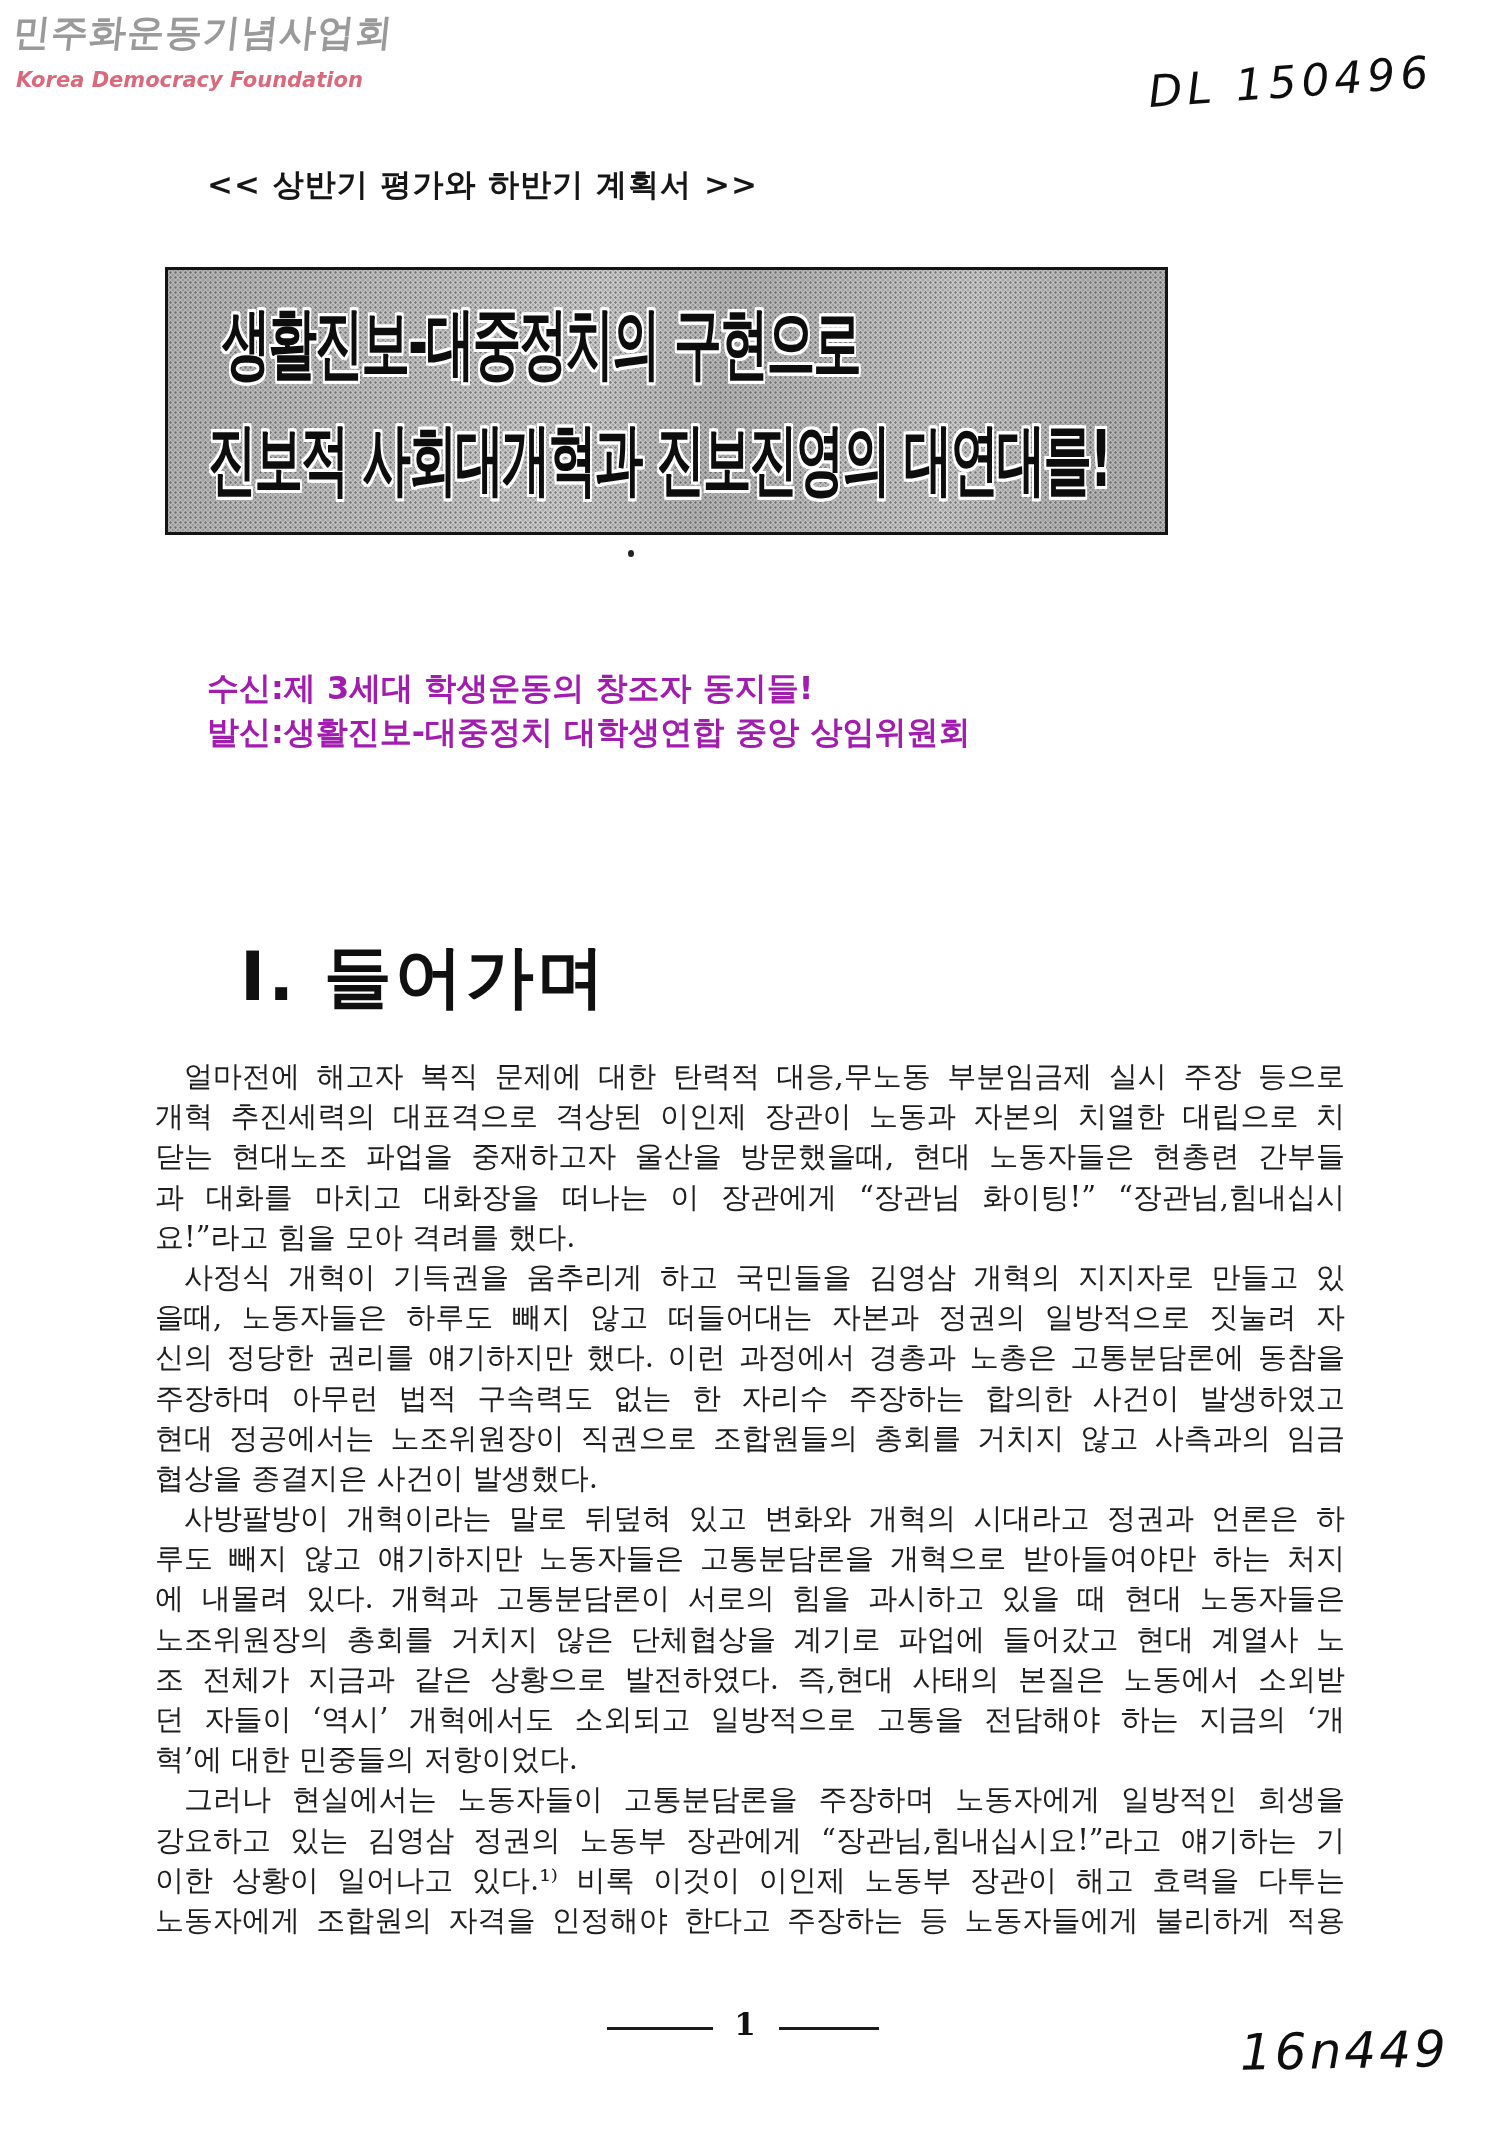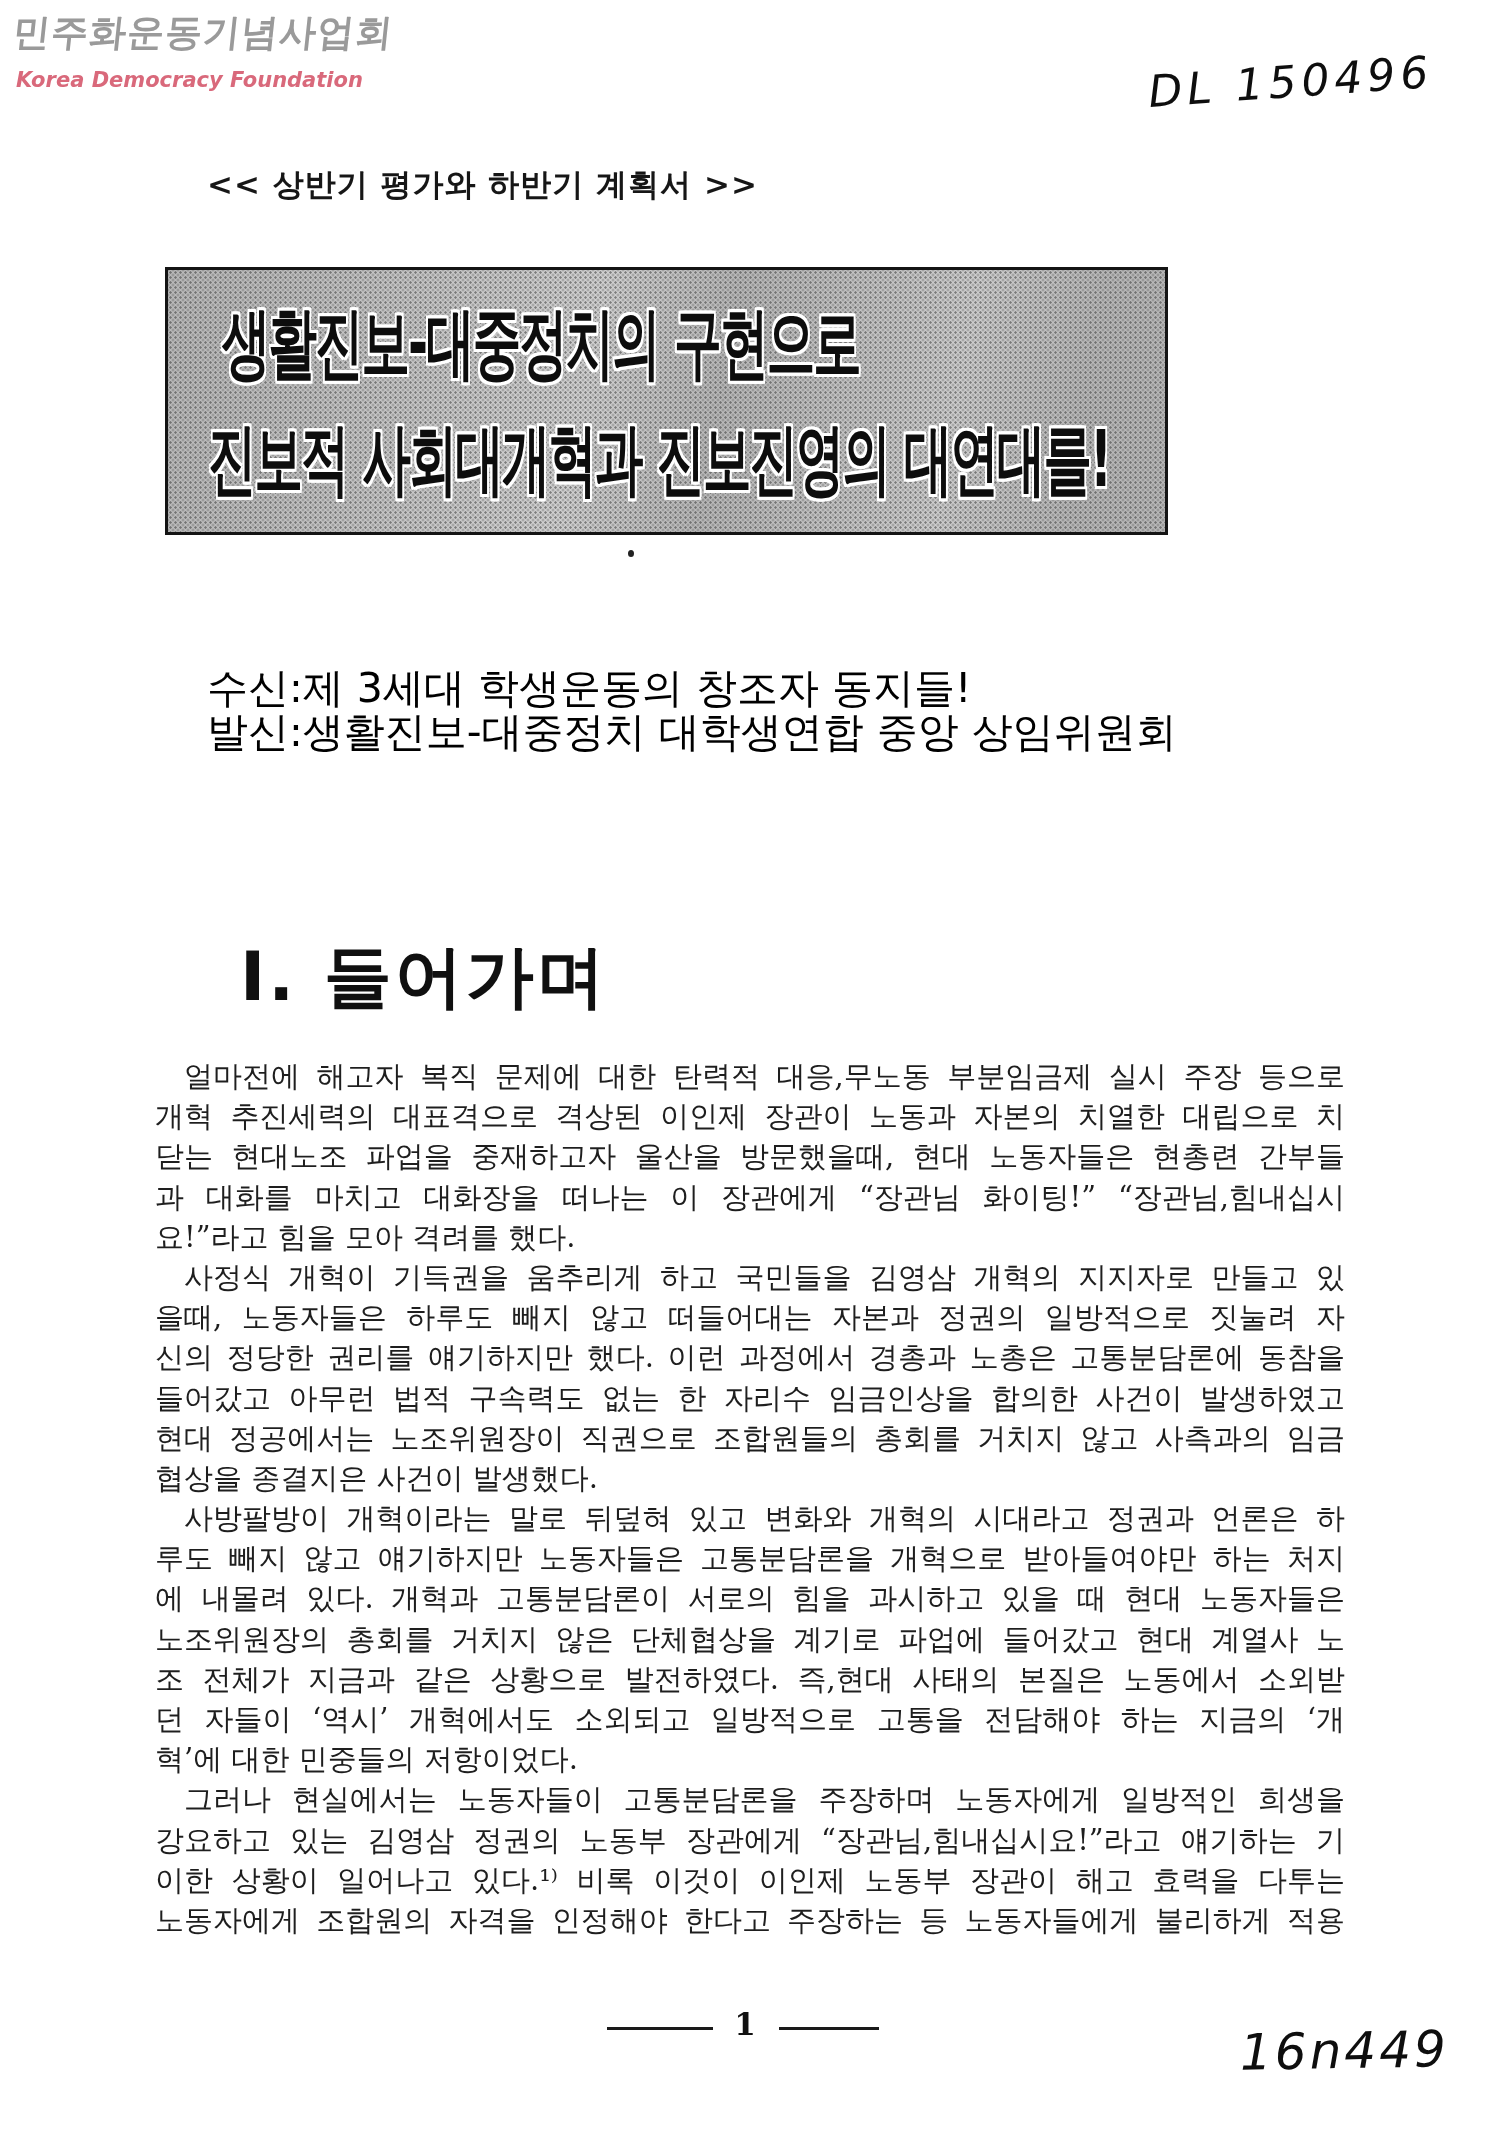--- a/index.html
+++ b/index.html
@@ -58,21 +58,21 @@
   .banner-line1 { left:54px; top:22px; }
   .banner-line2 { left:40px; top:138px; }
 
   .artifact-dot { position:absolute; left:628px; top:550px; width:6px; height:7px;
                   background:#222; border-radius:50%; }
 
   
   .address {
     position:absolute; left:207px; top:666px;
     font-family:"DejaVu Sans","Liberation Sans",sans-serif;
-    font-size:41px; font-weight:normal; color:#000000; line-height:44px; white-space:nowrap;
+    font-size:32px; font-weight:bold; color:#a21caf; line-height:44px; white-space:nowrap;
   }
 
   
   .section-heading {
     position:absolute; left:240px; top:932px;
     font-family:"DejaVu Sans","Liberation Sans",sans-serif;
     font-size:68px; font-weight:900; letter-spacing:3px; color:#101010; white-space:nowrap;
   }
 
   
@@ -124,21 +124,21 @@
 
   <div class="body-text">
       <div class="body-line first">얼마전에 해고자 복직 문제에 대한 탄력적 대응,무노동 부분임금제 실시 주장 등으로</div>
       <div class="body-line">개혁 추진세력의 대표격으로 격상된 이인제 장관이 노동과 자본의 치열한 대립으로 치</div>
       <div class="body-line">닫는 현대노조 파업을 중재하고자 울산을 방문했을때, 현대 노동자들은 현총련 간부들</div>
       <div class="body-line">과 대화를 마치고 대화장을 떠나는 이 장관에게 “장관님 화이팅!” “장관님,힘내십시</div>
       <div class="body-line last">요!”라고 힘을 모아 격려를 했다.</div>
       <div class="body-line first">사정식 개혁이 기득권을 움추리게 하고 국민들을 김영삼 개혁의 지지자로 만들고 있</div>
       <div class="body-line">을때, 노동자들은 하루도 빼지 않고 떠들어대는 자본과 정권의 일방적으로 짓눌려 자</div>
       <div class="body-line">신의 정당한 권리를 얘기하지만 했다. 이런 과정에서 경총과 노총은 고통분담론에 동참을</div>
-      <div class="body-line">들어갔고 아무런 법적 구속력도 없는 한 자리수 임금인상을 합의한 사건이 발생하였고</div>
+      <div class="body-line">주장하며 아무런 법적 구속력도 없는 한 자리수 주장하는 합의한 사건이 발생하였고</div>
       <div class="body-line">현대 정공에서는 노조위원장이 직권으로 조합원들의 총회를 거치지 않고 사측과의 임금</div>
       <div class="body-line last">협상을 종결지은 사건이 발생했다.</div>
       <div class="body-line first">사방팔방이 개혁이라는 말로 뒤덮혀 있고 변화와 개혁의 시대라고 정권과 언론은 하</div>
       <div class="body-line">루도 빼지 않고 얘기하지만 노동자들은 고통분담론을 개혁으로 받아들여야만 하는 처지</div>
       <div class="body-line">에 내몰려 있다. 개혁과 고통분담론이 서로의 힘을 과시하고 있을 때 현대 노동자들은</div>
       <div class="body-line">노조위원장의 총회를 거치지 않은 단체협상을 계기로 파업에 들어갔고 현대 계열사 노</div>
       <div class="body-line">조 전체가 지금과 같은 상황으로 발전하였다. 즉,현대 사태의 본질은 노동에서 소외받</div>
       <div class="body-line">던 자들이 ‘역시’ 개혁에서도 소외되고 일방적으로 고통을 전담해야 하는 지금의 ‘개</div>
       <div class="body-line last">혁’에 대한 민중들의 저항이었다.</div>
       <div class="body-line first">그러나 현실에서는 노동자들이 고통분담론을 주장하며 노동자에게 일방적인 희생을</div>

